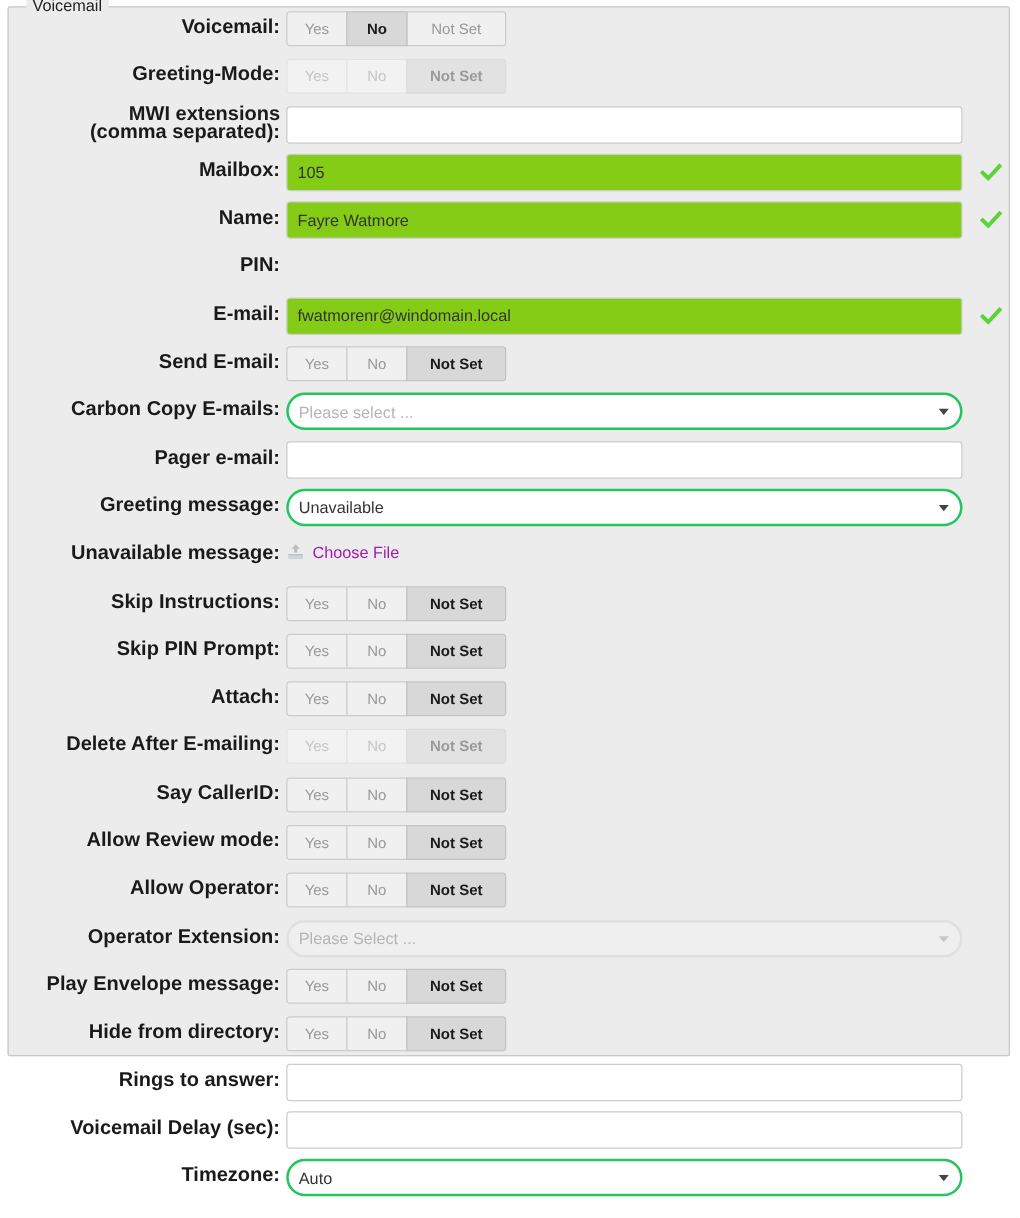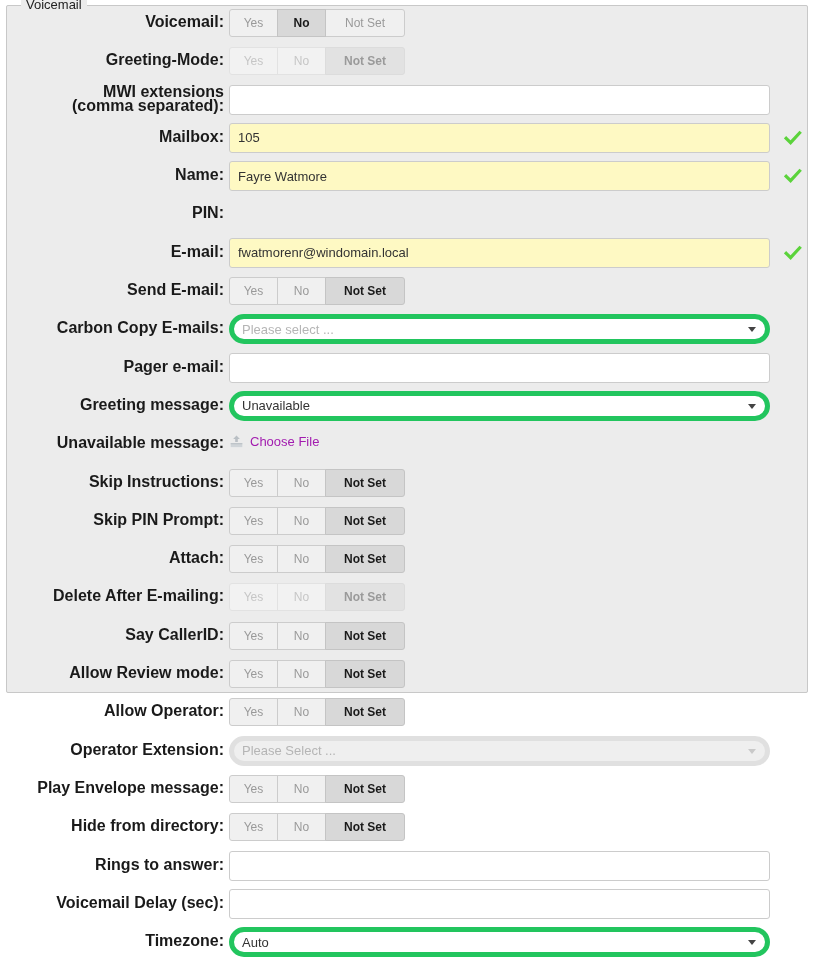--- a/index.html
+++ b/index.html
@@ -15,21 +15,21 @@
     color: #333333;
     overflow: hidden;
   }
 
   
   .vm-fieldset {
     position: absolute;
     left: 6px;
     top: 5px;
     width: 802px;
-    height: 688px;
+    height: 840px;
     box-sizing: border-box;
     border: 1px solid #c8c8c8;
     border-radius: 2px;
     background: #ececec;
     margin: 0;
     padding: 0;
   }
   .vm-legend {
     position: absolute;
     left: 14px;
@@ -130,30 +130,30 @@
     border: 1px solid #cccccc;
     border-radius: 3px;
     background: #ffffff;
     font-family: "Liberation Sans", sans-serif;
     font-size: 13px;
     color: #333333;
     padding: 0 8px;
     margin-top: 2px;
     outline: none;
   }
-  .txt.shaded { background: #fef9c3; }
+  .txt.shaded { background: #84cc16; }
   .txt::placeholder { color: #b5b5b5; }
 
   
   .sel {
     position: relative;
     box-sizing: border-box;
     width: 541px;
     height: 30px;
-    border: 5px solid #22c55e;
+    border: 2px solid #22c55e;
     border-radius: 15px;
     background: #ffffff;
     margin-top: 2px;
     display: flex;
     align-items: center;
     padding: 0 8px;
     font-size: 13px;
     color: #333333;
     cursor: pointer;
   }

